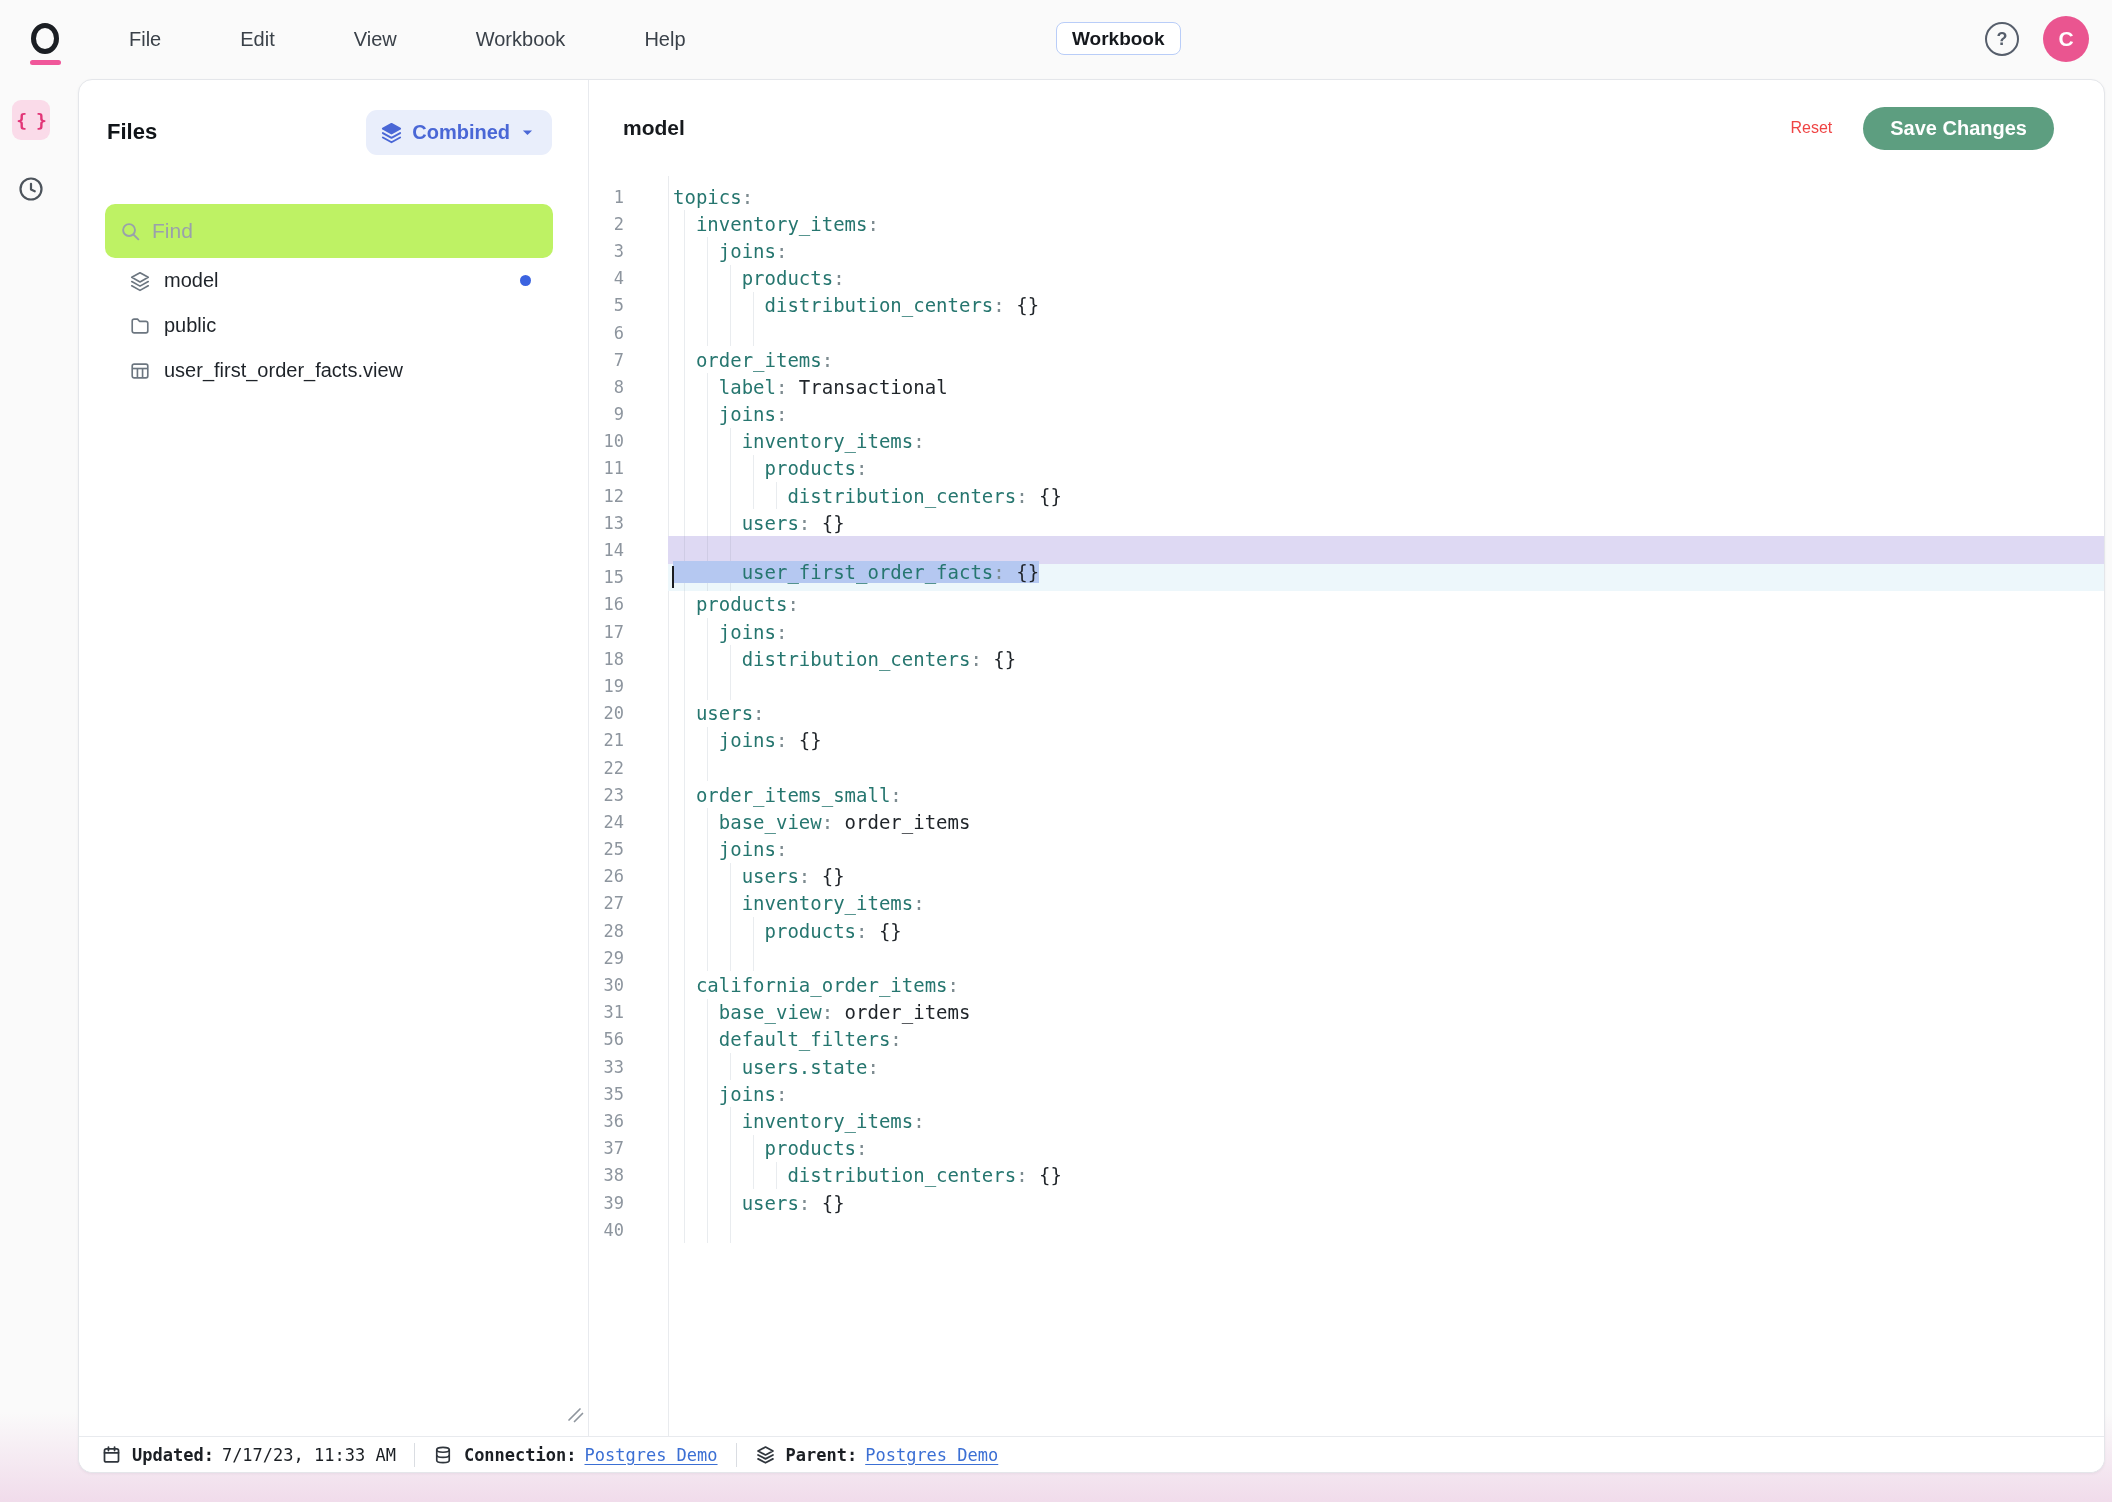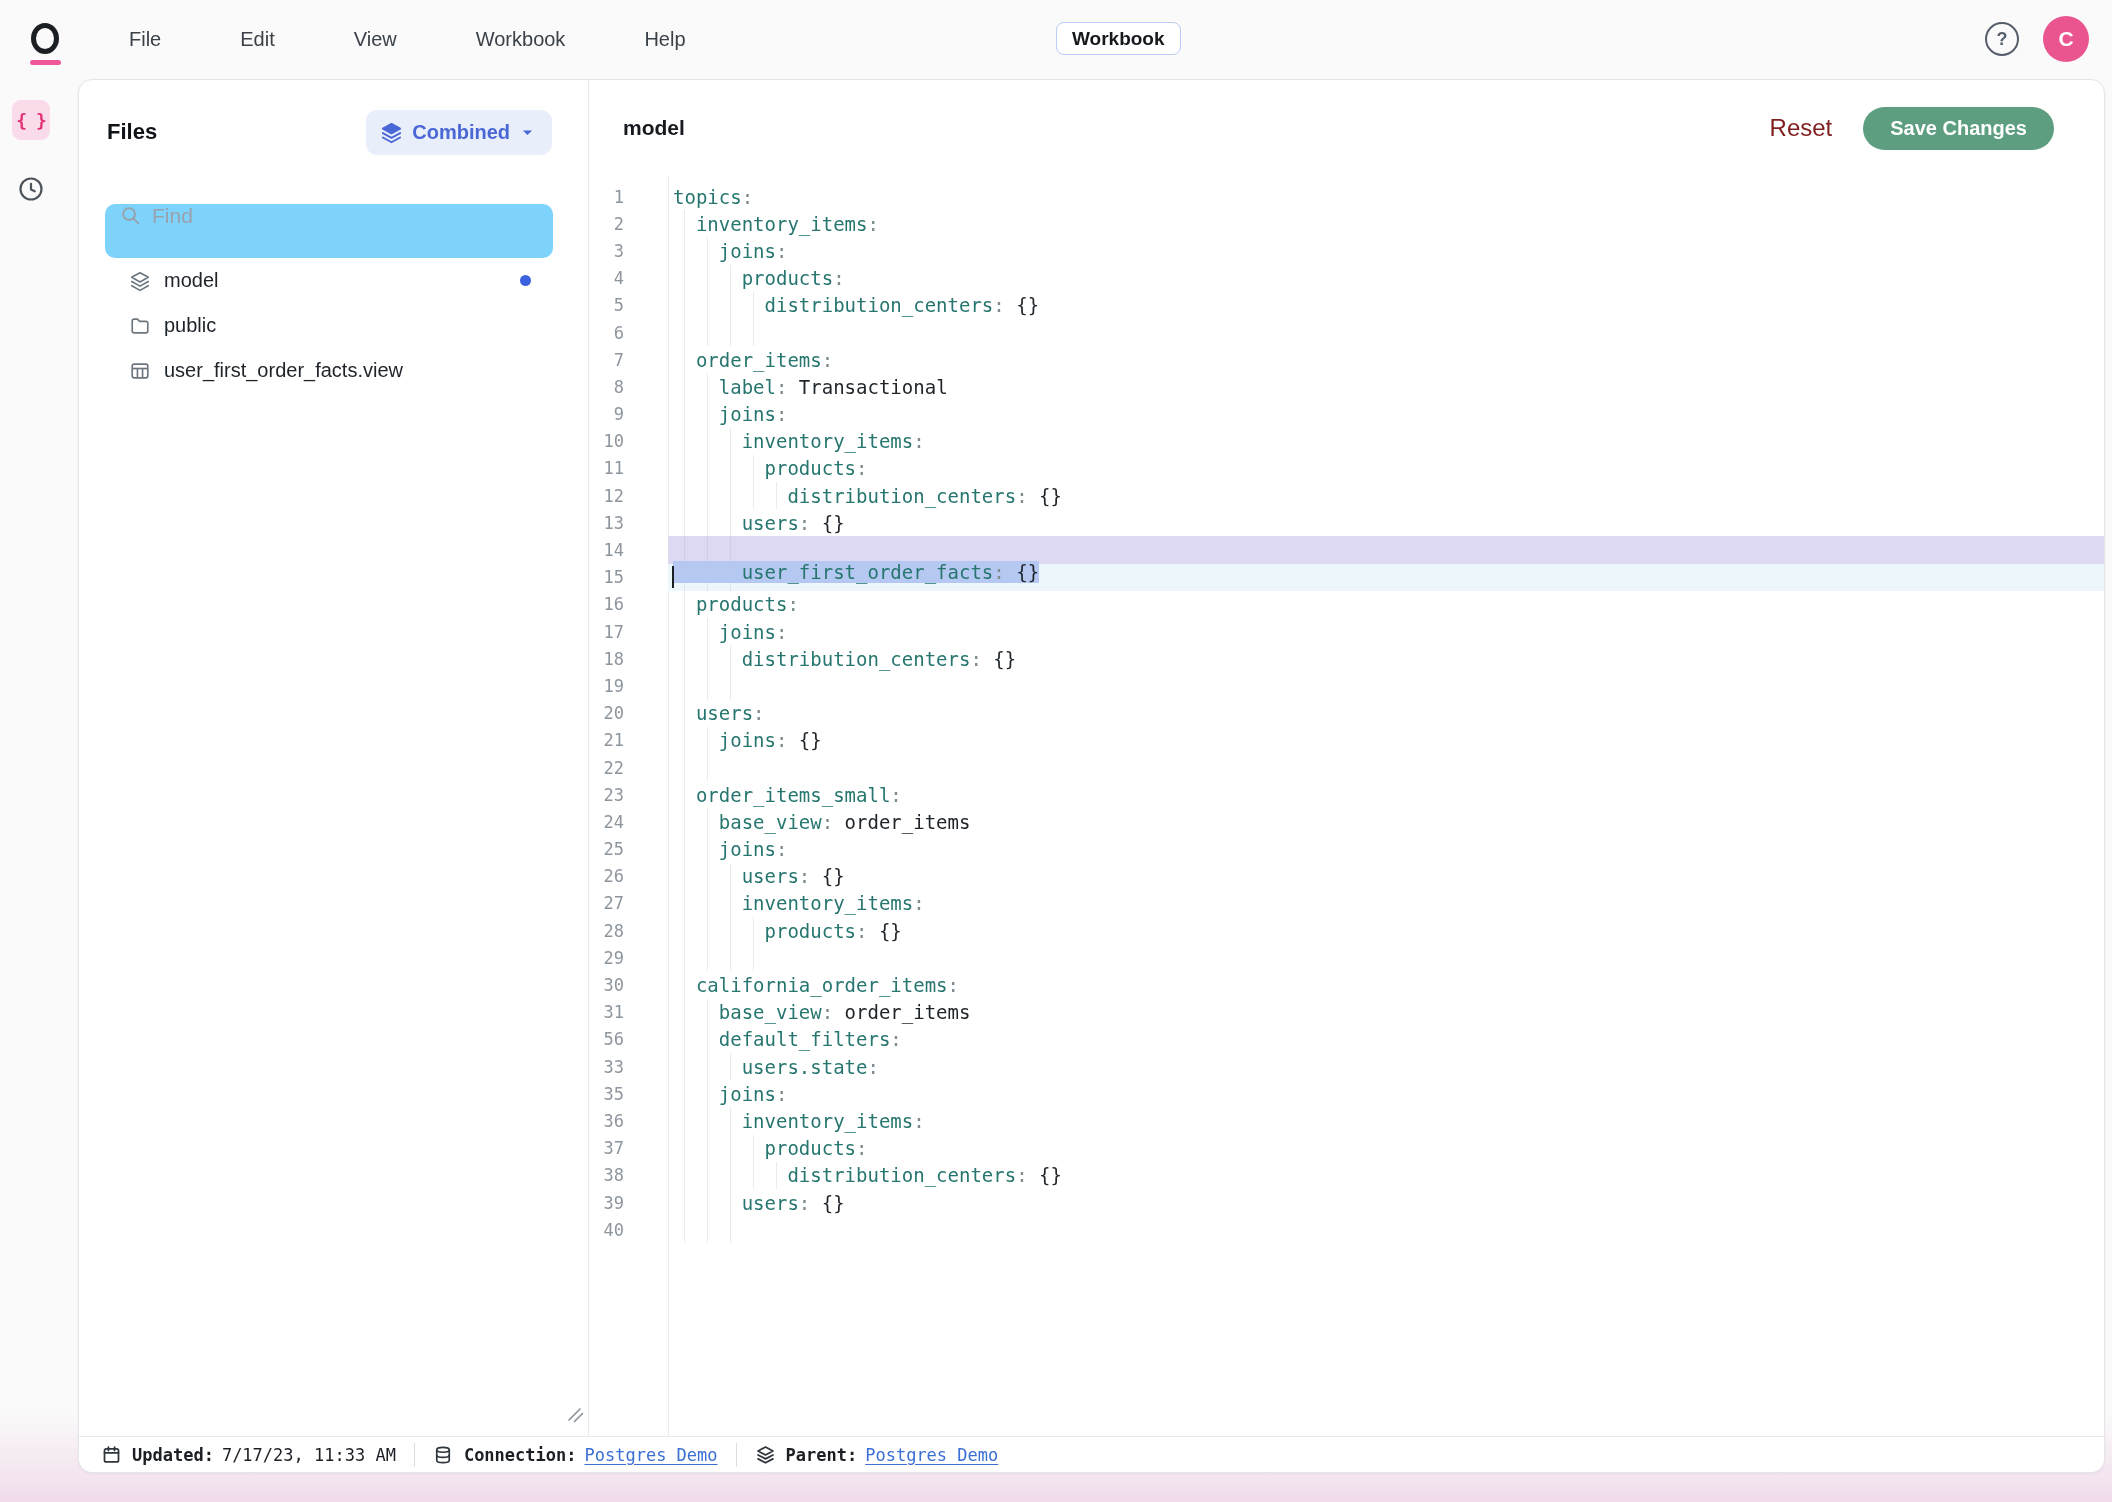--- a/index.html
+++ b/index.html
@@ -42,36 +42,36 @@
         border:1px solid #e4e6ea; border-radius:14px; box-shadow:0 1px 3px rgba(16,24,40,.05); z-index:1;}
 
   
   .files-panel{position:absolute; left:0; top:0; width:510px; bottom:36px; border-right:1px solid #e8eaee;}
   .files-header{position:absolute; left:0; top:8px; width:473px; height:88px; display:flex; align-items:center;
         justify-content:space-between; padding-left:28px;}
   .files-title{font-size:22px; font-weight:bold; color:#101418;}
   .branch-btn{height:45px; padding:0 16px 0 14px; display:flex; align-items:center; gap:9px; background:#e9eefb;
         border-radius:11px; cursor:pointer; color:var(--accent-blue,#4a67d6);}
   .branch-btn .blabel{font-size:20px; font-weight:bold; color:var(--accent-blue,#4a67d6);}
-  .search-box{position:absolute; left:26px; top:124px; width:448px; height:54px; background:#7dd3fc; border-radius:10px;
-        display:flex; align-items:flex-start; padding:0 14px; gap:10px; color:#99a1ab;}
+  .search-box{position:absolute; left:26px; top:124px; width:448px; height:54px; background:#bef264; border-radius:10px;
+        display:flex; align-items:center; padding:0 14px; gap:10px; color:#99a1ab;}
   .search-box input{flex:1; border:none; outline:none; background:transparent; font-size:21px;
         font-family:"Liberation Sans", sans-serif; color:#30353b;}
   .search-box input::placeholder{color:#9aa1ab;}
   .file-list{position:absolute; left:26px; top:178px; right:24px;}
   .file-item{height:45px; display:flex; align-items:center; padding-left:24px; cursor:pointer; border-radius:8px;}
   .file-item .ficon{width:22px; height:22px; color:#6c7680; flex:0 0 auto;}
   .file-item .flabel{margin-left:13px; font-size:20px; color:#1e2329; white-space:nowrap;}
   .file-item .dot{width:11px; height:11px; border-radius:50%; background:var(--modified-dot-blue,#3b63e0); margin-left:auto; margin-right:33px;}
 
   
   .editor{position:absolute; left:510px; right:0; top:0; bottom:36px;}
   .editor-header{display:flex; align-items:center; height:96px; padding:0 50px 0 34px;}
   .editor-title{font-size:21px; font-weight:600; color:#16191d;}
-  .reset-btn{margin-left:auto; font-size:24px; color:#7f1d1d; cursor:pointer;}
+  .reset-btn{margin-left:auto; font-size:16px; color:#ef4444; cursor:pointer;}
   .save-btn{margin-left:31px; height:43px; padding:0 27px; display:flex; align-items:center; background:var(--save-green,#5d9e80);
         color:#fff; font-size:20px; font-weight:bold; border:none; border-radius:22px; cursor:pointer;
         font-family:"Liberation Sans", sans-serif;}
   .code{position:absolute; left:0; right:0; top:96px; bottom:0; overflow:hidden;
         font-family:"DejaVu Sans Mono", monospace; font-size:19px;}
   .gutter-rule{position:absolute; left:79px; top:0; bottom:0; width:1px; background:#e9ebee;}
   .code-lines{position:absolute; left:0; right:0; top:7px;}
   .code-line{display:flex; height:27.2px; align-items:center;}
   .ln{width:79px; flex:0 0 79px; text-align:right; padding-right:44px; font-size:17px; color:#8d959e;}
   .lt{flex:1; position:relative; height:100%; display:flex; align-items:center; white-space:pre; padding-left:5px;}

